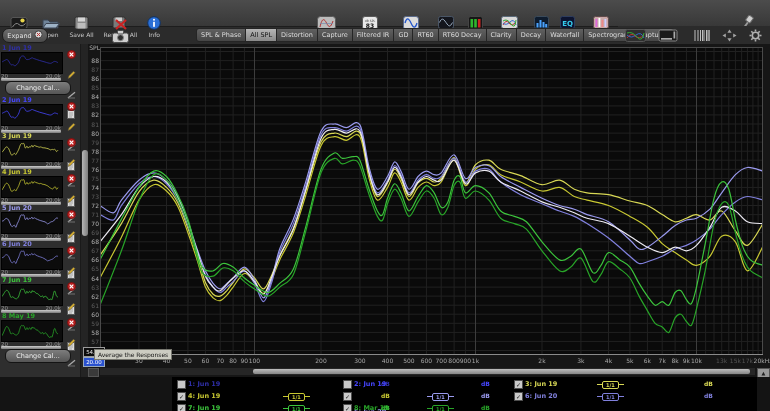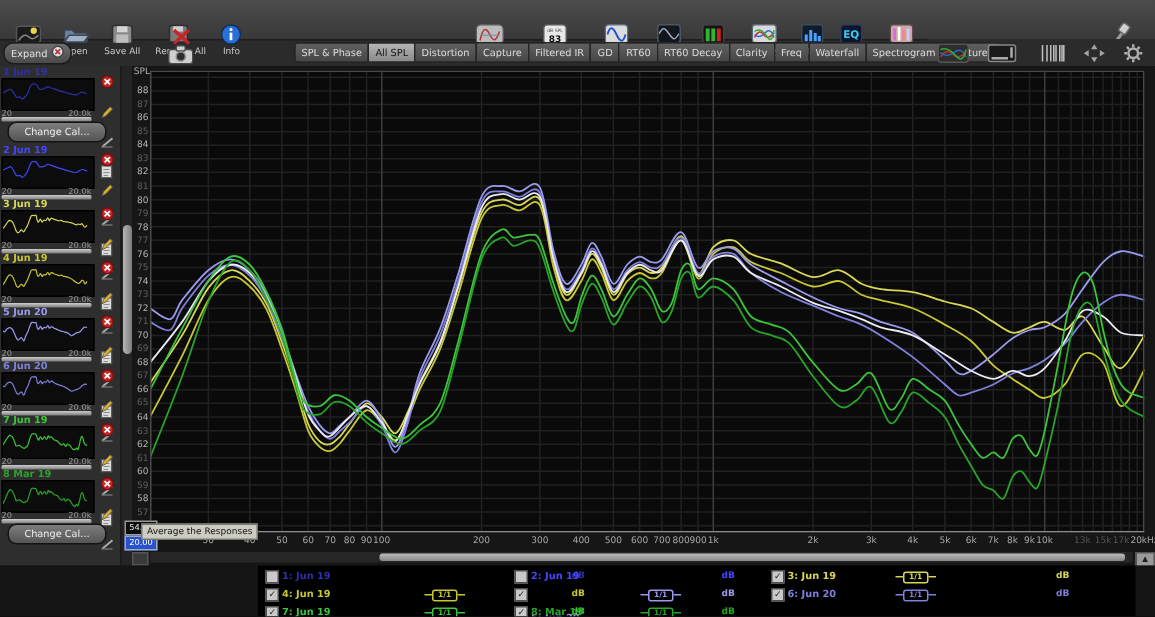--- a/index.html
+++ b/index.html
@@ -261,21 +261,21 @@
   <div class="abs" id="tabbar">
       <div class="tab">SPL &amp; Phase</div>
       <div class="tab sel">All SPL</div>
       <div class="tab">Distortion</div>
       <div class="tab">Capture</div>
       <div class="tab">Filtered IR</div>
       <div class="tab">GD</div>
       <div class="tab">RT60</div>
       <div class="tab">RT60 Decay</div>
       <div class="tab">Clarity</div>
-      <div class="tab">Freq</div>
+      <div class="tab">Decay</div>
       <div class="tab">Waterfall</div>
       <div class="tab">Spectrogram</div>
       <div class="tab">Captured</div>
     </div>
   <div class="abs" id="viewctl">
       <div class="vbtn">
         <div><svg width="21" height="13">
             <rect x="0.5" y="0.5" width="20" height="12" rx="2" fill="#2e2e2e" stroke="#555"></rect>
             <path d="M2 9 Q6 3 10 7 T19 6" stroke="#b33" fill="none"></path>
             <path d="M2 6 Q6 10 11 6 T19 9" stroke="#36c" fill="none"></path>
@@ -530,21 +530,21 @@
               <path d="M1 7 L8 1.2" stroke="#aaa" stroke-width="1.3"></path>
               <path d="M1 7 L8 7" stroke="#6f6f6f" stroke-width="1"></path>
             </svg></div>
           <div><svg width="8" height="9">
               <rect x="0.5" y="0.5" width="7" height="8" fill="#dcdcdc" stroke="#5a5a5a"></rect>
               <path d="M2 3 h4 M2 5 h4 M2 7 h3" stroke="#8d8d8d" stroke-width="0.7"></path>
             </svg></div>
         </div>
       </div>
       <div class="mitem">
-        <div class="mname" style="color: rgb(40, 164, 40);">8 Mar 19</div>
+        <div class="mname" style="color: rgb(40, 164, 40);">8 May 19</div>
         <div class="mthumb"><svg width="58" height="18" viewBox="0 0 58 18">
             <path d="M0.0 14.8C0.3 14.1 1.3 12.2 1.8 10.9C2.4 9.7 2.8 8.3 3.3 7.4C3.7 6.5 4.1 5.8 4.5 5.5C4.9 5.3 5.3 5.6 5.6 5.9C6.0 6.2 6.3 6.7 6.6 7.3C6.9 7.8 7.2 8.4 7.4 9.0C7.7 9.6 7.9 10.3 8.1 10.9C8.3 11.5 8.4 12.2 8.6 12.5C8.9 12.8 9.3 12.8 9.6 12.7C9.8 12.7 10.1 12.2 10.4 12.2C10.7 12.1 10.9 12.2 11.2 12.3C11.5 12.5 11.9 12.9 12.2 13.1C12.5 13.3 12.7 13.5 13.0 13.6C13.4 13.8 13.8 14.2 14.2 14.1C14.5 14.1 14.8 13.8 15.2 13.5C15.5 13.2 16.0 13.2 16.3 12.6C16.7 12.0 17.0 10.8 17.3 9.6C17.7 8.4 18.3 6.3 18.7 5.4C19.1 4.5 19.5 4.5 19.8 4.4C20.1 4.3 20.2 4.7 20.5 4.8C20.7 4.8 21.1 4.5 21.4 4.5C21.6 4.5 21.7 4.5 22.0 4.9C22.2 5.3 22.5 6.3 22.7 6.9C23.0 7.5 23.2 8.2 23.4 8.5C23.6 8.8 23.7 8.9 23.9 8.7C24.0 8.6 24.1 7.9 24.3 7.6C24.5 7.2 24.7 6.6 24.9 6.6C25.1 6.5 25.2 6.9 25.4 7.2C25.6 7.5 25.9 8.4 26.1 8.5C26.3 8.5 26.6 7.8 26.9 7.5C27.1 7.2 27.3 6.7 27.6 6.7C27.8 6.6 28.0 6.9 28.2 7.2C28.4 7.5 28.6 8.3 28.8 8.4C29.0 8.5 29.2 8.2 29.4 7.8C29.6 7.5 29.7 6.6 29.9 6.3C30.1 6.0 30.2 5.9 30.4 6.0C30.6 6.2 30.6 7.1 30.9 7.2C31.1 7.3 31.4 6.7 31.7 6.7C32.0 6.7 32.5 7.0 32.8 7.3C33.2 7.7 33.5 8.3 33.8 8.6C34.2 8.9 34.6 8.9 35.0 9.0C35.4 9.1 35.6 9.1 36.0 9.4C36.4 9.7 36.9 10.4 37.3 10.9C37.8 11.4 38.4 12.2 38.8 12.3C39.2 12.5 39.5 12.2 39.8 12.1C40.1 11.9 40.3 11.3 40.6 11.4C40.9 11.6 41.4 12.9 41.6 13.1C41.9 13.3 42.1 12.8 42.3 12.6C42.5 12.4 42.7 11.8 43.0 11.7C43.2 11.6 43.6 12.0 43.9 12.2C44.2 12.4 44.5 12.5 44.8 12.9C45.0 13.2 45.3 13.8 45.5 14.1C45.8 14.5 46.0 14.9 46.2 15.2C46.5 15.5 46.7 15.9 46.9 16.1C47.1 16.3 47.3 16.2 47.5 16.3C47.7 16.4 47.9 16.8 48.0 16.7C48.2 16.6 48.4 15.9 48.6 15.7C48.7 15.5 48.9 15.4 49.1 15.4C49.2 15.5 49.4 15.8 49.5 15.9C49.7 16.1 49.8 16.4 50.0 16.2C50.1 16.1 50.2 15.7 50.4 15.0C50.6 14.4 50.9 13.2 51.2 12.2C51.4 11.2 51.6 9.8 51.9 9.0C52.1 8.2 52.3 7.8 52.5 7.6C52.7 7.4 52.9 7.4 53.1 7.7C53.3 8.1 53.5 9.1 53.7 9.6C53.8 10.2 54.0 10.8 54.2 11.2C54.4 11.6 54.5 11.9 54.7 12.1C54.8 12.3 54.9 12.3 55.1 12.5C55.4 12.6 55.9 12.8 56.0 12.9" fill="none" stroke="#28a428" stroke-width="0.8"></path>
           </svg></div>
         <div class="maxis">
           <span>20</span>
           <span>20.0k</span>
         </div>
         <div class="mbar"></div>
         <div class="micons">
           <div><svg width="9" height="9">

